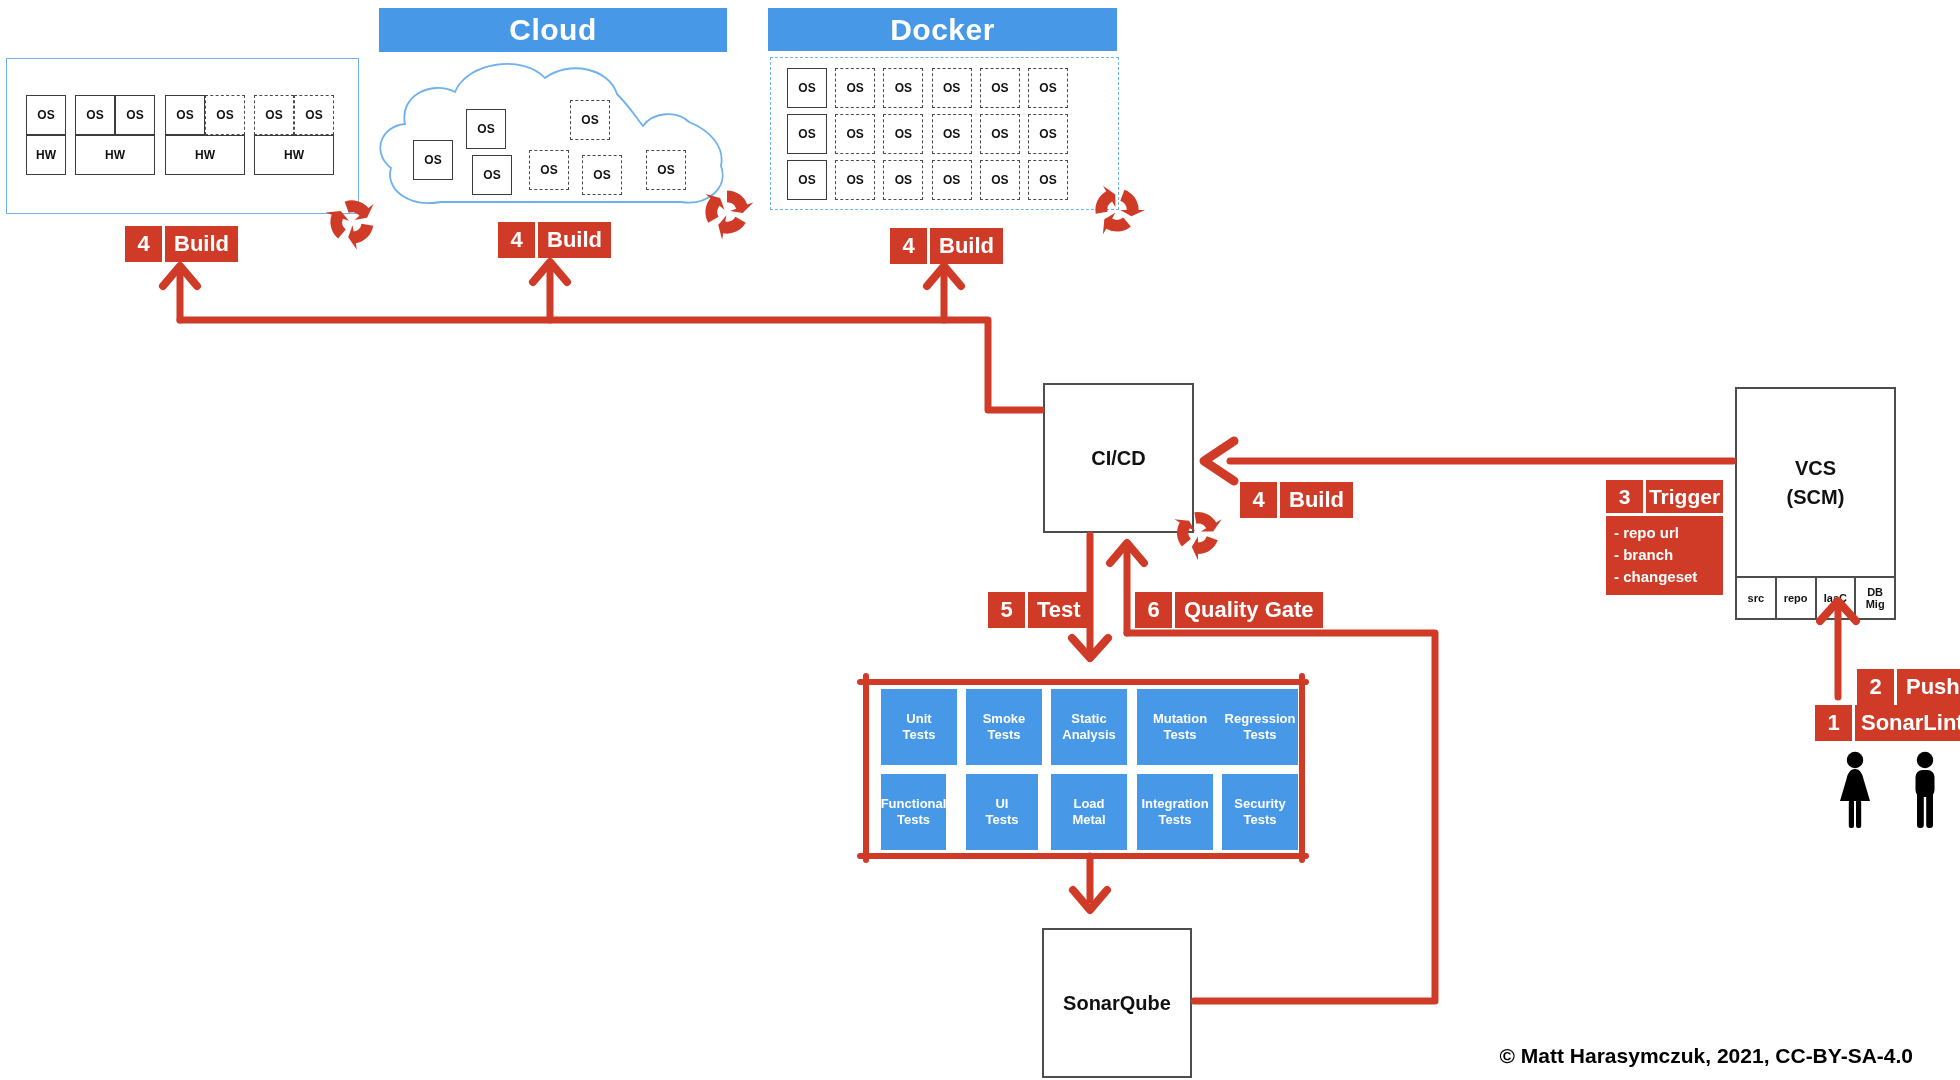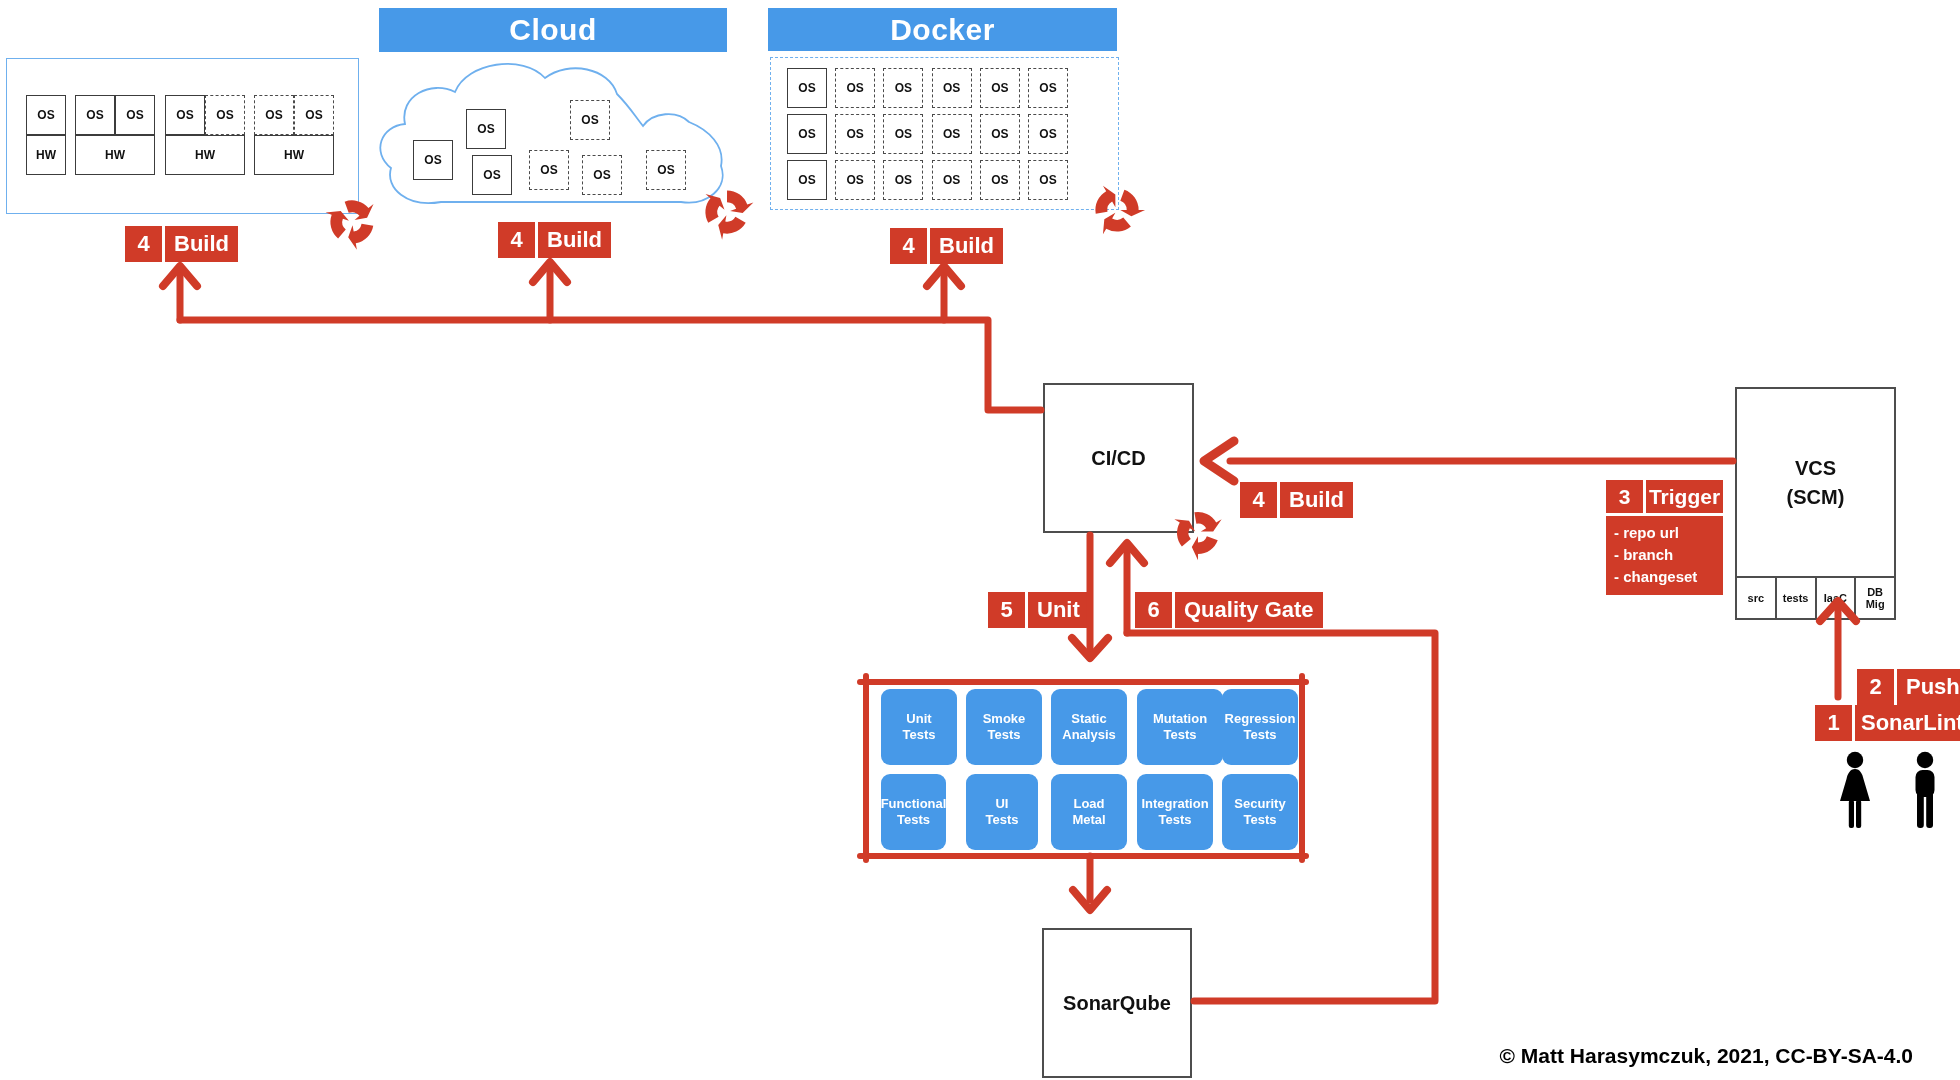--- a/index.html
+++ b/index.html
@@ -50,21 +50,21 @@
   
   #trigger{position:absolute;width:117px;background:var(--red);color:#fff;font-weight:bold;}
   #trigger .thead{display:flex;height:33px;font-size:21px;}
   #trigger .tnum{width:37px;display:flex;align-items:center;justify-content:center;border-right:3px solid #fff;}
   #trigger .tlbl{flex:1;display:flex;align-items:center;justify-content:center;}
   #trigger .tdetails{border-top:3px solid #fff;padding:6px 0 8px 8px;font-size:15px;line-height:1.45;}
 
   
   .testbox{position:absolute;width:76px;height:76px;background:var(--blue);color:#fff;
         display:flex;align-items:center;justify-content:center;text-align:center;
-        font-weight:bold;font-size:13px;line-height:1.25;border-radius:9px;}
+        font-weight:bold;font-size:13px;line-height:1.25;}
   .testbox span{width:min-content;}
 
   
   #copyright{position:absolute;right:47px;top:1044px;font-size:21px;font-weight:bold;color:#000;}
 
   
   #overlay{position:absolute;left:0;top:0;pointer-events:none;}
   .r6{stroke:var(--red);stroke-width:6;fill:none;stroke-linecap:round;stroke-linejoin:round;}
   .r7{stroke:var(--red);stroke-width:7;fill:none;stroke-linecap:round;stroke-linejoin:round;}
   .r8{stroke:var(--red);stroke-width:8;fill:none;stroke-linecap:round;stroke-linejoin:round;}
@@ -105,21 +105,21 @@
   <div id="vcs" style="left:1735px;top:387px;width:161px;height:233px;">
     <div class="vtitle">
       <span>VCS</span>
       <span>(SCM)</span>
     </div>
     <div class="vstrip">
         <div class="vcell">
           <span>src</span>
         </div>
         <div class="vcell">
-          <span>tests</span>
+          <span>repo</span>
         </div>
         <div class="vcell">
           <span>IaaC</span>
         </div>
         <div class="vcell">
           <span>DB Mig</span>
         </div>
       </div>
   </div>
 
@@ -138,21 +138,21 @@
   <div class="step" style="left:890px;top:228px;">
     <div class="num">4</div>
     <div class="lbl">Build</div>
   </div>
   <div class="step" style="left:1240px;top:482px;">
     <div class="num">4</div>
     <div class="lbl">Build</div>
   </div>
   <div class="step" style="left:988px;top:592px;">
     <div class="num">5</div>
-    <div class="lbl">Unit</div>
+    <div class="lbl">Test</div>
   </div>
   <div class="step" style="left:1135px;top:592px;">
     <div class="num">6</div>
     <div class="lbl">Quality Gate</div>
   </div>
   <div class="step" style="left:1857px;top:669px;">
     <div class="num">2</div>
     <div class="lbl">Push</div>
   </div>
   <div class="step" style="left:1815px;top:705px;">

